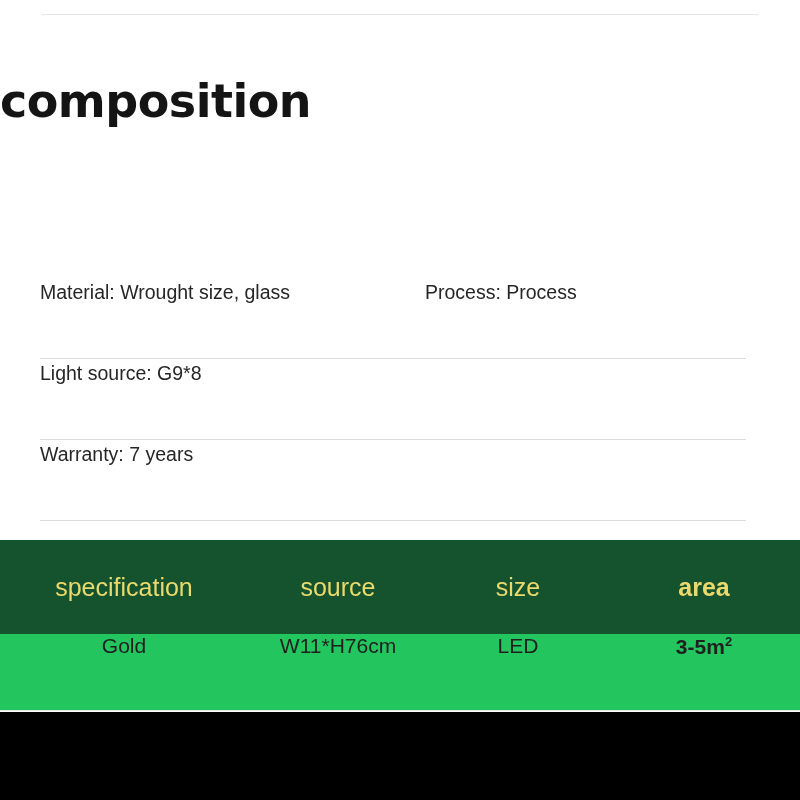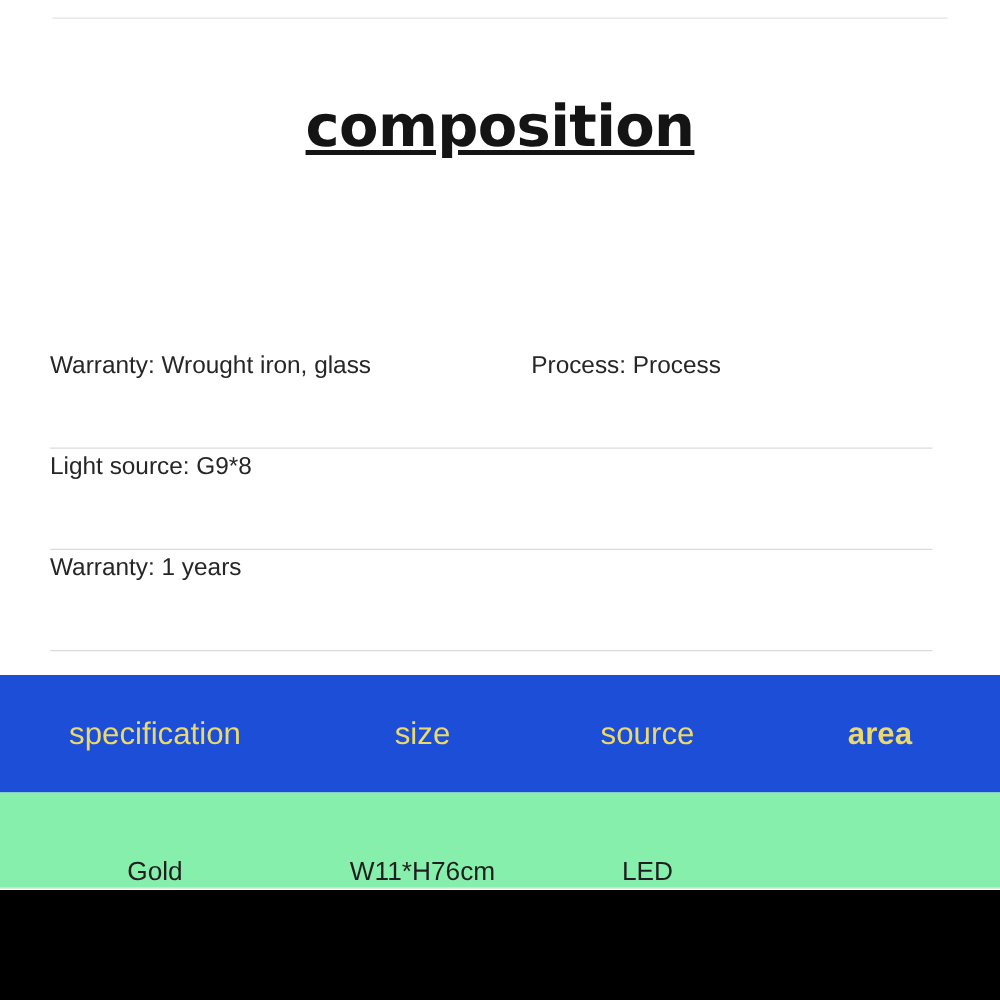--- a/index.html
+++ b/index.html
@@ -26,27 +26,25 @@
     left: 42px;
     width: 716px;
     height: 1px;
     background: #e3e3e3;
   }
   .title {
     position: absolute;
     top: 74px;
     left: 0;
     width: 800px;
-    text-align: center;
     font-size: 46px;
     font-weight: bold;
     color: #141414;
     letter-spacing: -0.5px;
     font-family: "DejaVu Sans", sans-serif;
-    text-decoration: underline;
   }
   .specs {
     position: absolute;
     top: 278px;
     left: 40px;
     width: 706px;
   }
   .spec-row {
     display: flex;
     height: 80px;
@@ -65,36 +63,36 @@
   .spec-cell.right {
     flex: 1;
   }
   .table-wrap {
     position: absolute;
     top: 540px;
     left: 0;
     width: 800px;
   }
   .table-head {
-    background: #1d4ed8;
+    background: #14532d;
     height: 94px;
     display: flex;
     align-items: center;
   }
   .table-head .cell {
     color: #ead96c;
     font-size: 25px;
     text-align: center;
     font-family: "Liberation Sans", sans-serif;
   }
   .table-body {
-    background: #86efac;
+    background: #22c55e;
     height: 76px;
     display: flex;
-    align-items: flex-end;
+    align-items: flex-start;
     border-bottom: 1px solid #e8e8e8;
   }
   .table-body .cell {
     color: #1f1f1f;
     font-size: 21px;
     text-align: center;
     font-family: "Liberation Sans", sans-serif;
   }
   .col-0 { width: 248px; }
   .col-1 { width: 180px; }
@@ -118,46 +116,47 @@
 
 <div class="page">
 
   <div class="top-rule"></div>
 
   <div class="title">composition</div>
 
   <div class="specs">
 
     <div class="spec-row">
-      <div class="spec-cell left">Warranty: Wrought iron, glass</div>
+      <div class="spec-cell left">Material: Wrought size, glass</div>
       <div class="spec-cell right">Process: Process</div>
     </div>
 
     <div class="spec-row">
       <div class="spec-cell left">Light source: G9*8</div>
     </div>
 
     <div class="spec-row">
-      <div class="spec-cell left">Warranty: 1 years</div>
+      <div class="spec-cell left">Warranty: 7 years</div>
     </div>
 
   </div>
 
   <div class="table-wrap">
 
     <div class="table-head">
       <div class="cell col-0">specification</div>
+      <div class="cell col-2">source</div>
       <div class="cell col-1">size</div>
-      <div class="cell col-2">source</div>
       <div class="cell col-3">area</div>
     </div>
 
     <div class="table-body">
       <div class="cell col-0">Gold</div>
       <div class="cell col-1">W11*H76cm</div>
       <div class="cell col-2">LED</div>
+      <div class="cell col-3"><span>3-5</span><span>m</span><span class="sup">2</span></div>
     </div>
 
   </div>
 
   <div class="bottom-band"></div>
 
 </div>
 
 </body></html>

